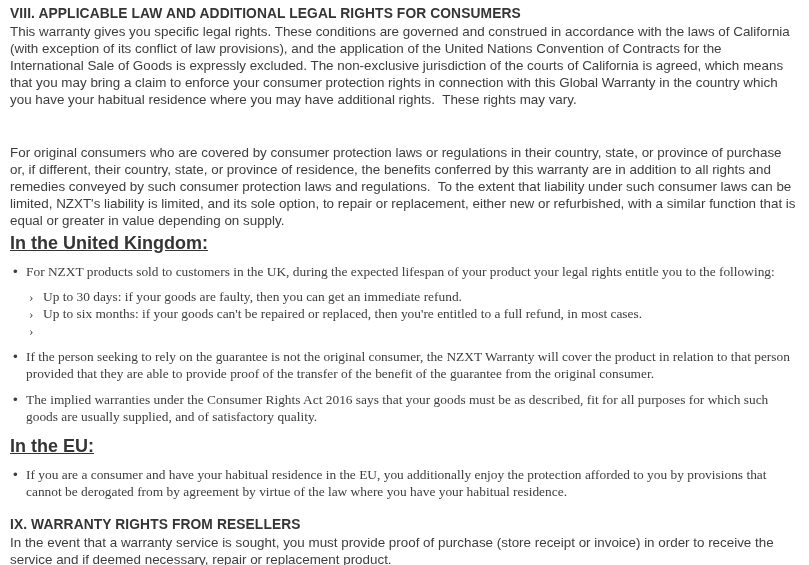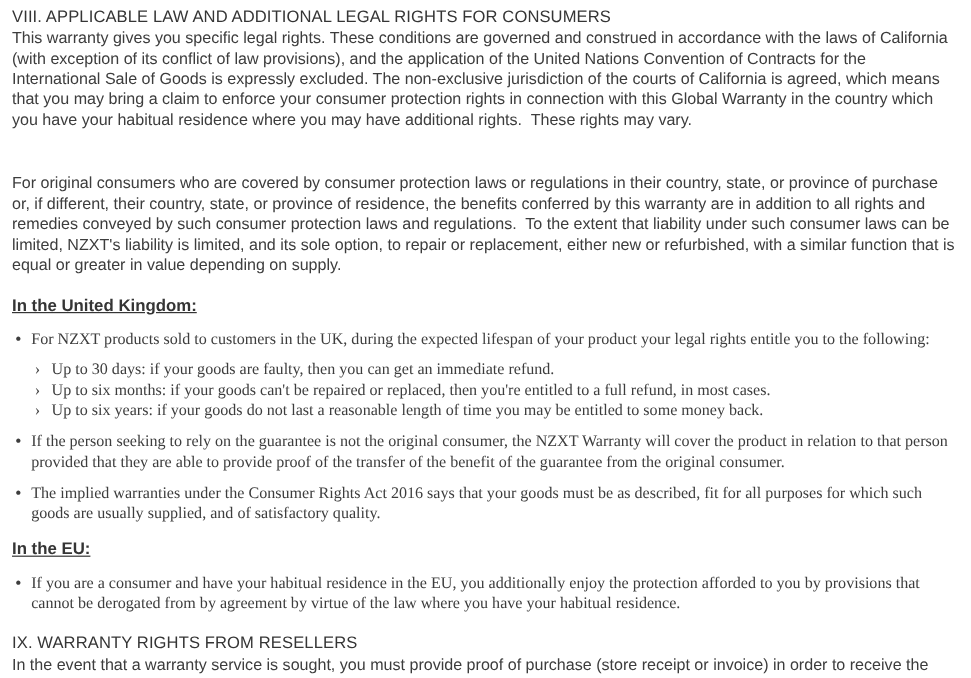--- a/index.html
+++ b/index.html
@@ -14,34 +14,34 @@
     color: #3d3d3d;
     overflow: hidden;
   }
   .doc {
     padding: 5px 12px 0 10px;
     font-size: 13.4px;
     line-height: 17px;
   }
   .sec-heading {
     font-size: 13.8px;
-    font-weight: normal;
+    font-weight: bold;
     color: #353535;
     margin: 0;
     line-height: 18px;
     letter-spacing: 0.1px;
   }
   p.para {
     margin: 0;
     white-space: pre-wrap;
   }
   .para.after-gap { margin-bottom: 36px; }
-  .para.end-sec   { margin-bottom: 16px; }
+  .para.end-sec   { margin-bottom: 5px; }
   .sub-heading {
-    font-size: 14px;
+    font-size: 18px;
     font-weight: bold;
     color: #353535;
     text-decoration: underline;
     margin: 0 0 11px 0;
     line-height: 18px;
   }
   .sub-heading.spaced-top { margin-top: 12px; }
   ul.bullet-list {
     list-style: none;
     margin: 0 0 3px 0;
@@ -95,21 +95,20 @@
           <li class="sub-item">
             <span class="s-marker">›</span>
             <p class="para">Up to 30 days: if your goods are faulty, then you can get an immediate refund.</p>
           </li>
           <li class="sub-item">
             <span class="s-marker">›</span>
             <p class="para">Up to six months: if your goods can't be repaired or replaced, then you're entitled to a full refund, in most cases.</p>
           </li>
           <li class="sub-item">
             <span class="s-marker">›</span>
-            <p class="para">Up to six years: if your goods do not last a reasonable length of time you may be entitled to some money back.</p>
           </li>
         </ul>
       </div>
     </li>
 
     <li class="bullet-item">
       <span class="b-marker">•</span>
       <div class="b-body">
         <p class="para">If the person seeking to rely on the guarantee is not the original consumer, the NZXT Warranty will cover the product in relation to that person provided that they are able to provide proof of the transfer of the benefit of the guarantee from the original consumer.</p>
       </div>

